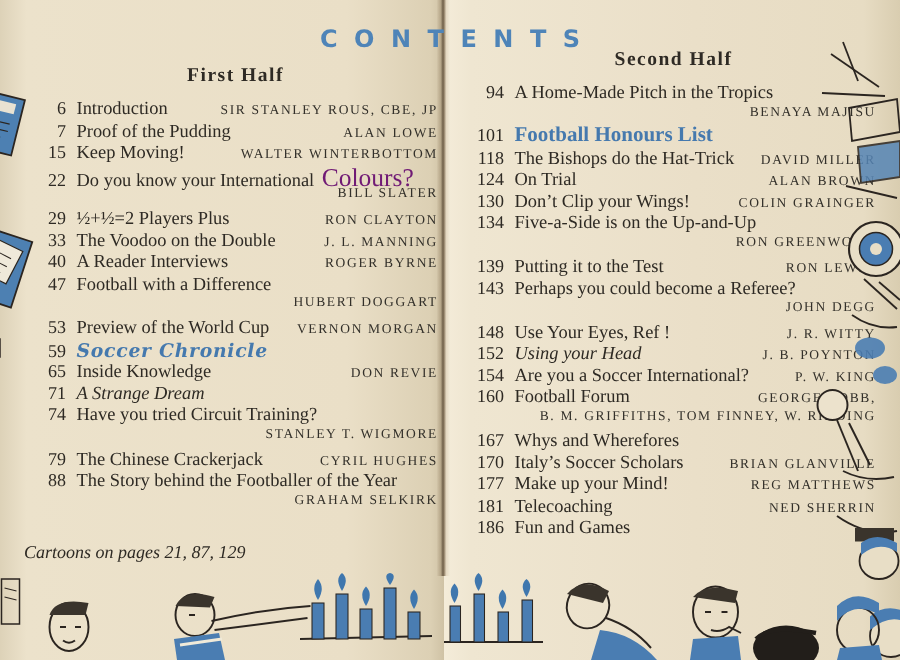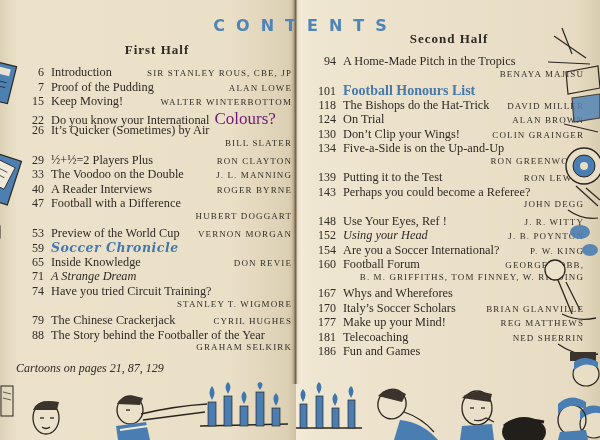--- a/index.html
+++ b/index.html
@@ -90,24 +90,20 @@
         </div>
         <div class="entry">
           <span class="num">15</span>
           <span class="title">Keep Moving!</span>
           <span class="author">WALTER WINTERBOTTOM</span>
         </div>
         <div class="entry">
           <span class="num">22</span>
           <span class="title">Do you know your International</span>
           <span class="accent">Colours?</span>
-        </div>
-        <div class="entry">
-          <span class="num">26</span>
-          <span class="title">It’s Quicker (Sometimes) by Air</span>
         </div>
         <div class="entry author-line">
           <span class="author">BILL SLATER</span>
         </div>
         <div class="entry">
           <span class="num">29</span>
           <span class="title">½+½=2 Players Plus</span>
           <span class="author">RON CLAYTON</span>
         </div>
         <div class="entry">

